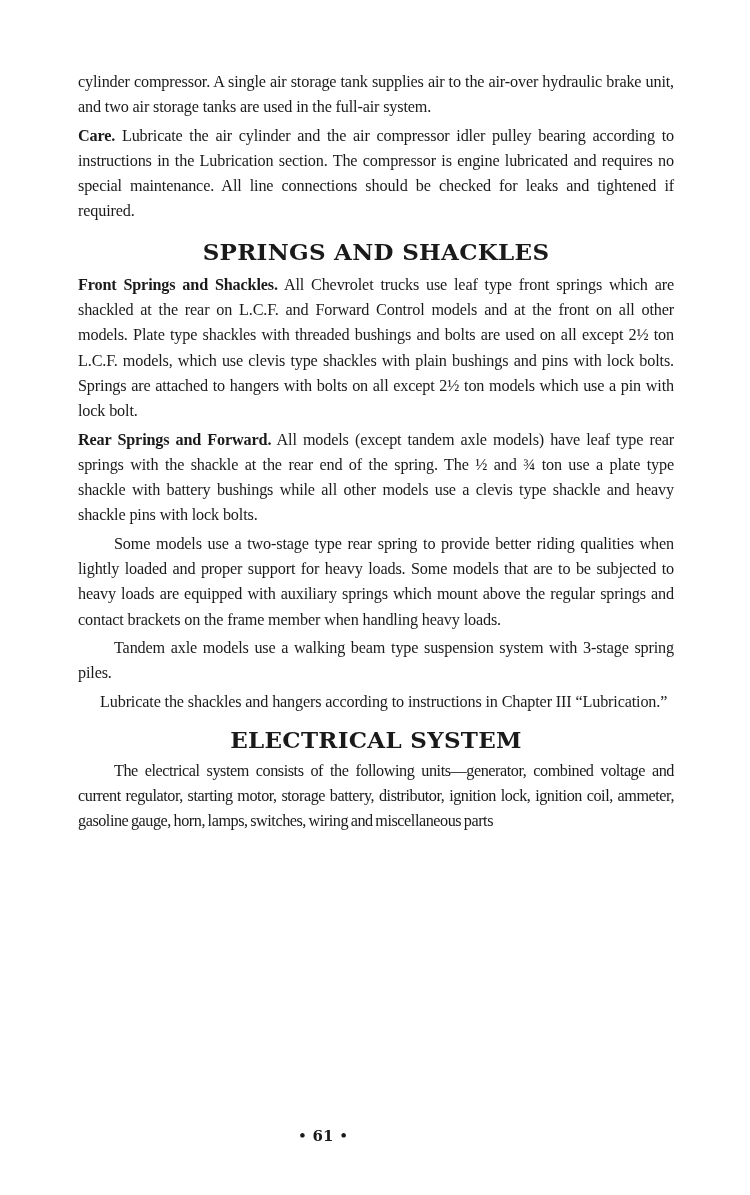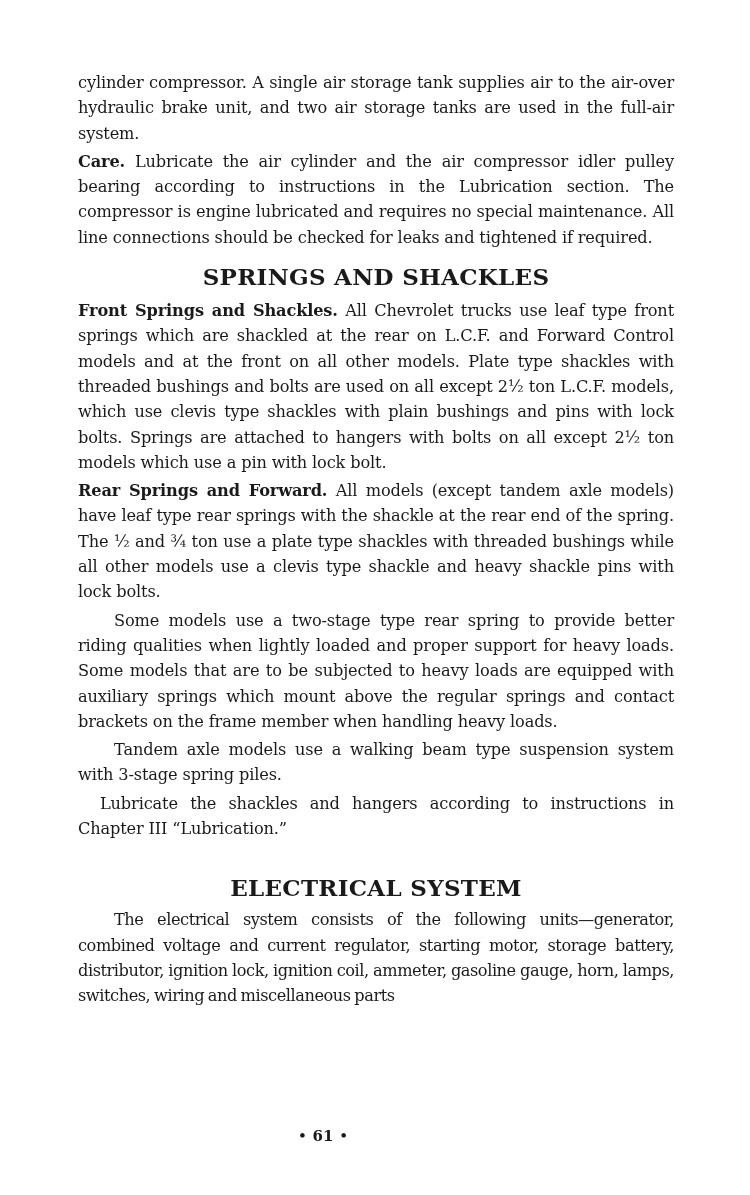--- a/index.html
+++ b/index.html
@@ -21,35 +21,36 @@
       top: 70px;
       width: 596px;
       font-size: 16.2px;
       line-height: 25.3px;
       letter-spacing: -0.15px;
     }
     .para {
       margin: 0 0 3px 0;
       text-align: justify;
       text-align-last: left;
+      font-family: Liberation Serif, serif;
     }
     .para.indent { text-indent: 36px; }
     .para.indent-sm { text-indent: 22px; }
     .lead {
       font-weight: bold;
     }
     .heading {
       text-align: center;
       font-weight: bold;
       font-size: 23px;
       letter-spacing: 0.3px;
       margin: 14px 0 8px 0;
       line-height: 26px;
     }
-    .heading.s2 { margin-top: 34px; margin-bottom: 6px; }
+    .heading.s2 { margin-top: 12px; margin-bottom: 6px; }
     .dense {
       letter-spacing: -0.45px;
       word-spacing: -1px;
     }
     .page-number {
       position: absolute;
       top: 1127px;
       left: 0;
       width: 646px;
       text-align: center;
@@ -70,21 +71,21 @@
 <div class="page">
 
   <p class="para">cylinder compressor. A single air storage tank supplies air to the air-over hydraulic brake unit, and two air storage tanks are used in the full-air system.</p>
 
   <p class="para"><span class="lead">Care.</span><span> Lubricate the air cylinder and the air compressor idler pulley bearing according to instructions in the Lubrication section. The compressor is engine lubricated and requires no special maintenance. All line connections should be checked for leaks and tightened if required.</span></p>
 
   <h2 class="heading">SPRINGS AND SHACKLES</h2>
 
   <p class="para"><span class="lead">Front Springs and Shackles.</span><span> All Chevrolet trucks use leaf type front springs which are shackled at the rear on L.C.F. and Forward Control models and at the front on all other models. Plate type shackles with threaded bushings and bolts are used on all except 2½ ton L.C.F. models, which use clevis type shackles with plain bushings and pins with lock bolts. Springs are attached to hangers with bolts on all except 2½ ton models which use a pin with lock bolt.</span></p>
 
-  <p class="para"><span class="lead">Rear Springs and Forward.</span><span> All models (except tandem axle models) have leaf type rear springs with the shackle at the rear end of the spring. The ½ and ¾ ton use a plate type shackles with threaded bushings while all other models use a clevis type shackle and heavy shackle pins with lock bolts.</span></p>
+  <p class="para"><span class="lead">Rear Springs and Forward.</span><span> All models (except tandem axle models) have leaf type rear springs with the shackle at the rear end of the spring. The ½ and ¾ ton use a plate type shackle with battery bushings while all other models use a clevis type shackle and heavy shackle pins with lock bolts.</span></p>
 
   <p class="para indent">Some models use a two-stage type rear spring to provide better riding qualities when lightly loaded and proper support for heavy loads. Some models that are to be subjected to heavy loads are equipped with auxiliary springs which mount above the regular springs and contact brackets on the frame member when handling heavy loads.</p>
 
   <p class="para indent">Tandem axle models use a walking beam type suspension system with 3-stage spring piles.</p>
 
 
   <p class="para indent-sm">Lubricate the shackles and hangers according to instructions in Chapter III  “Lubrication.”</p>
 
   <h2 class="heading s2">ELECTRICAL SYSTEM</h2>
 

